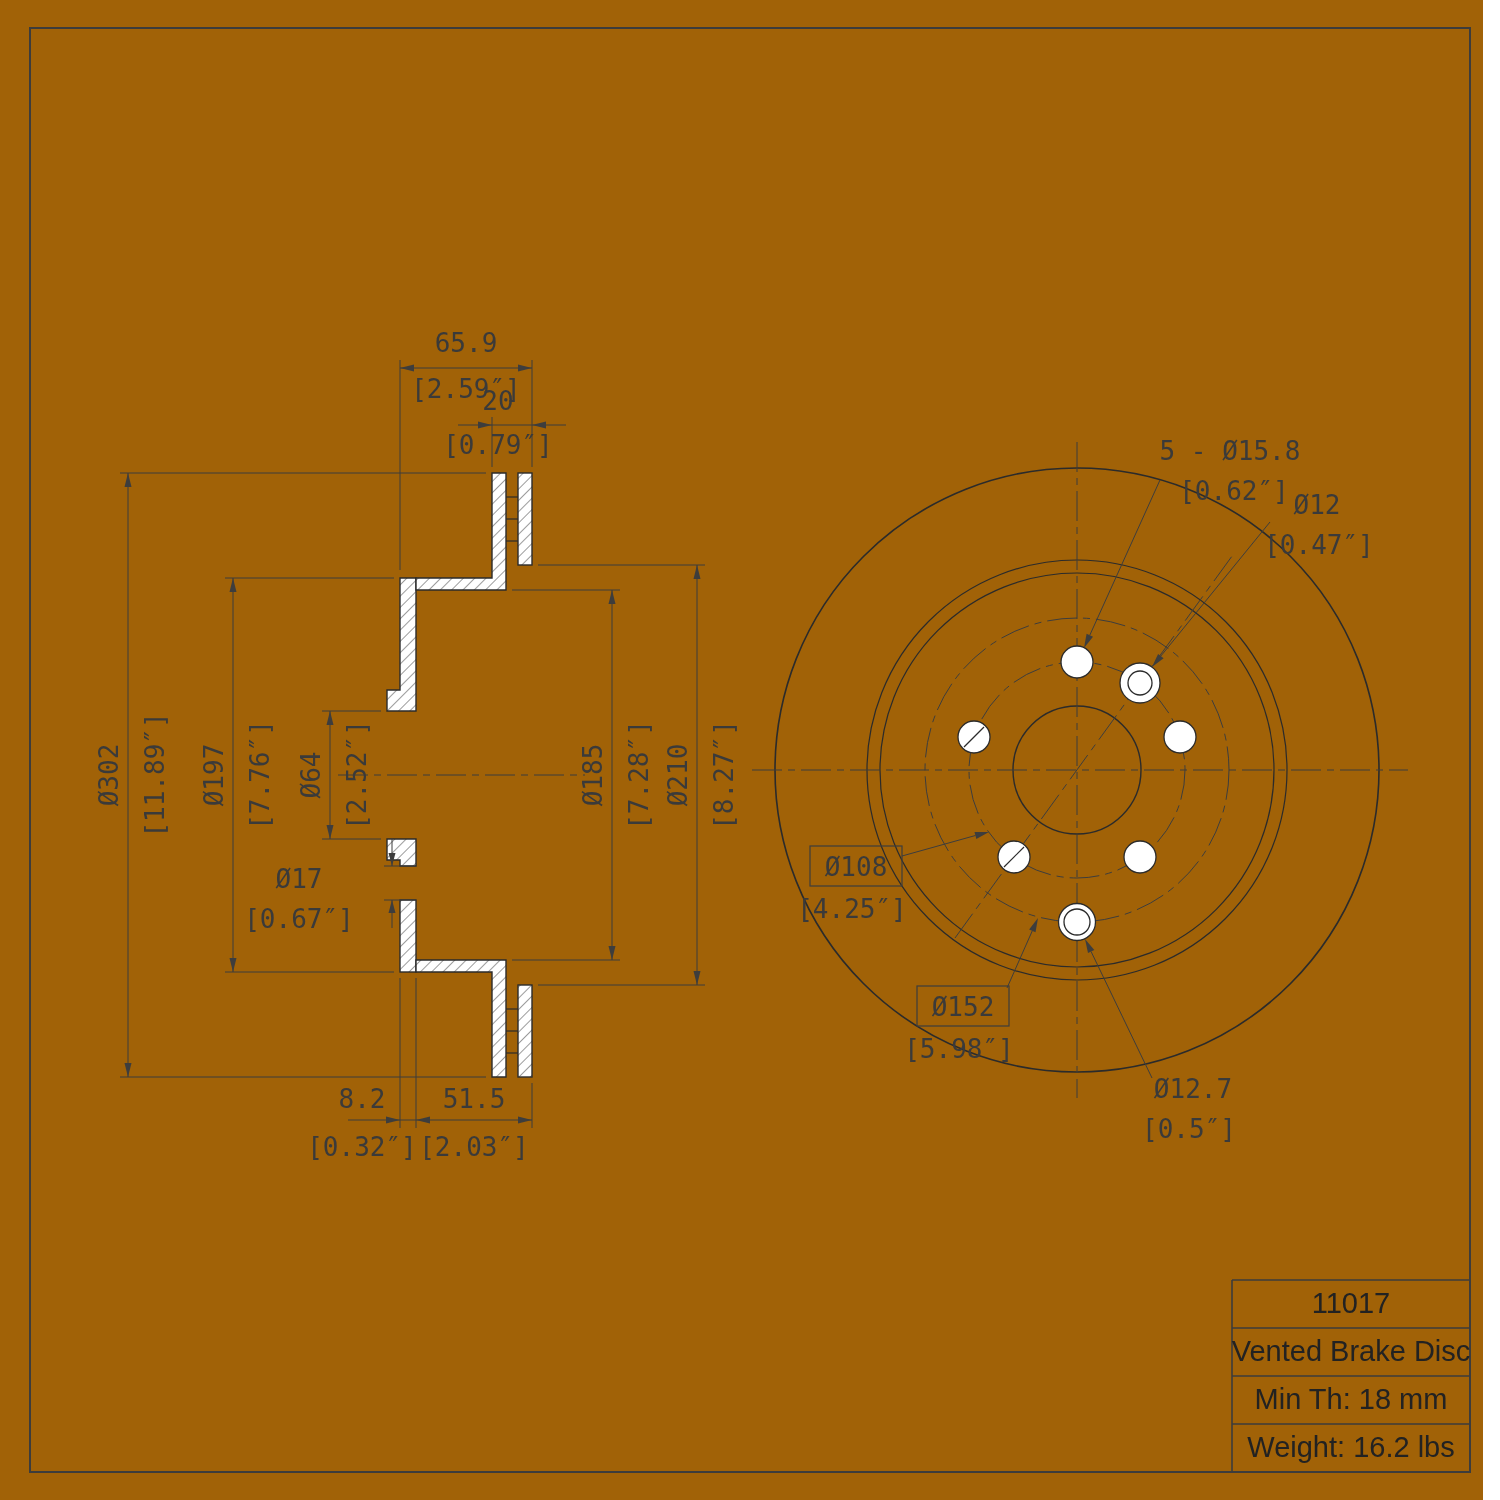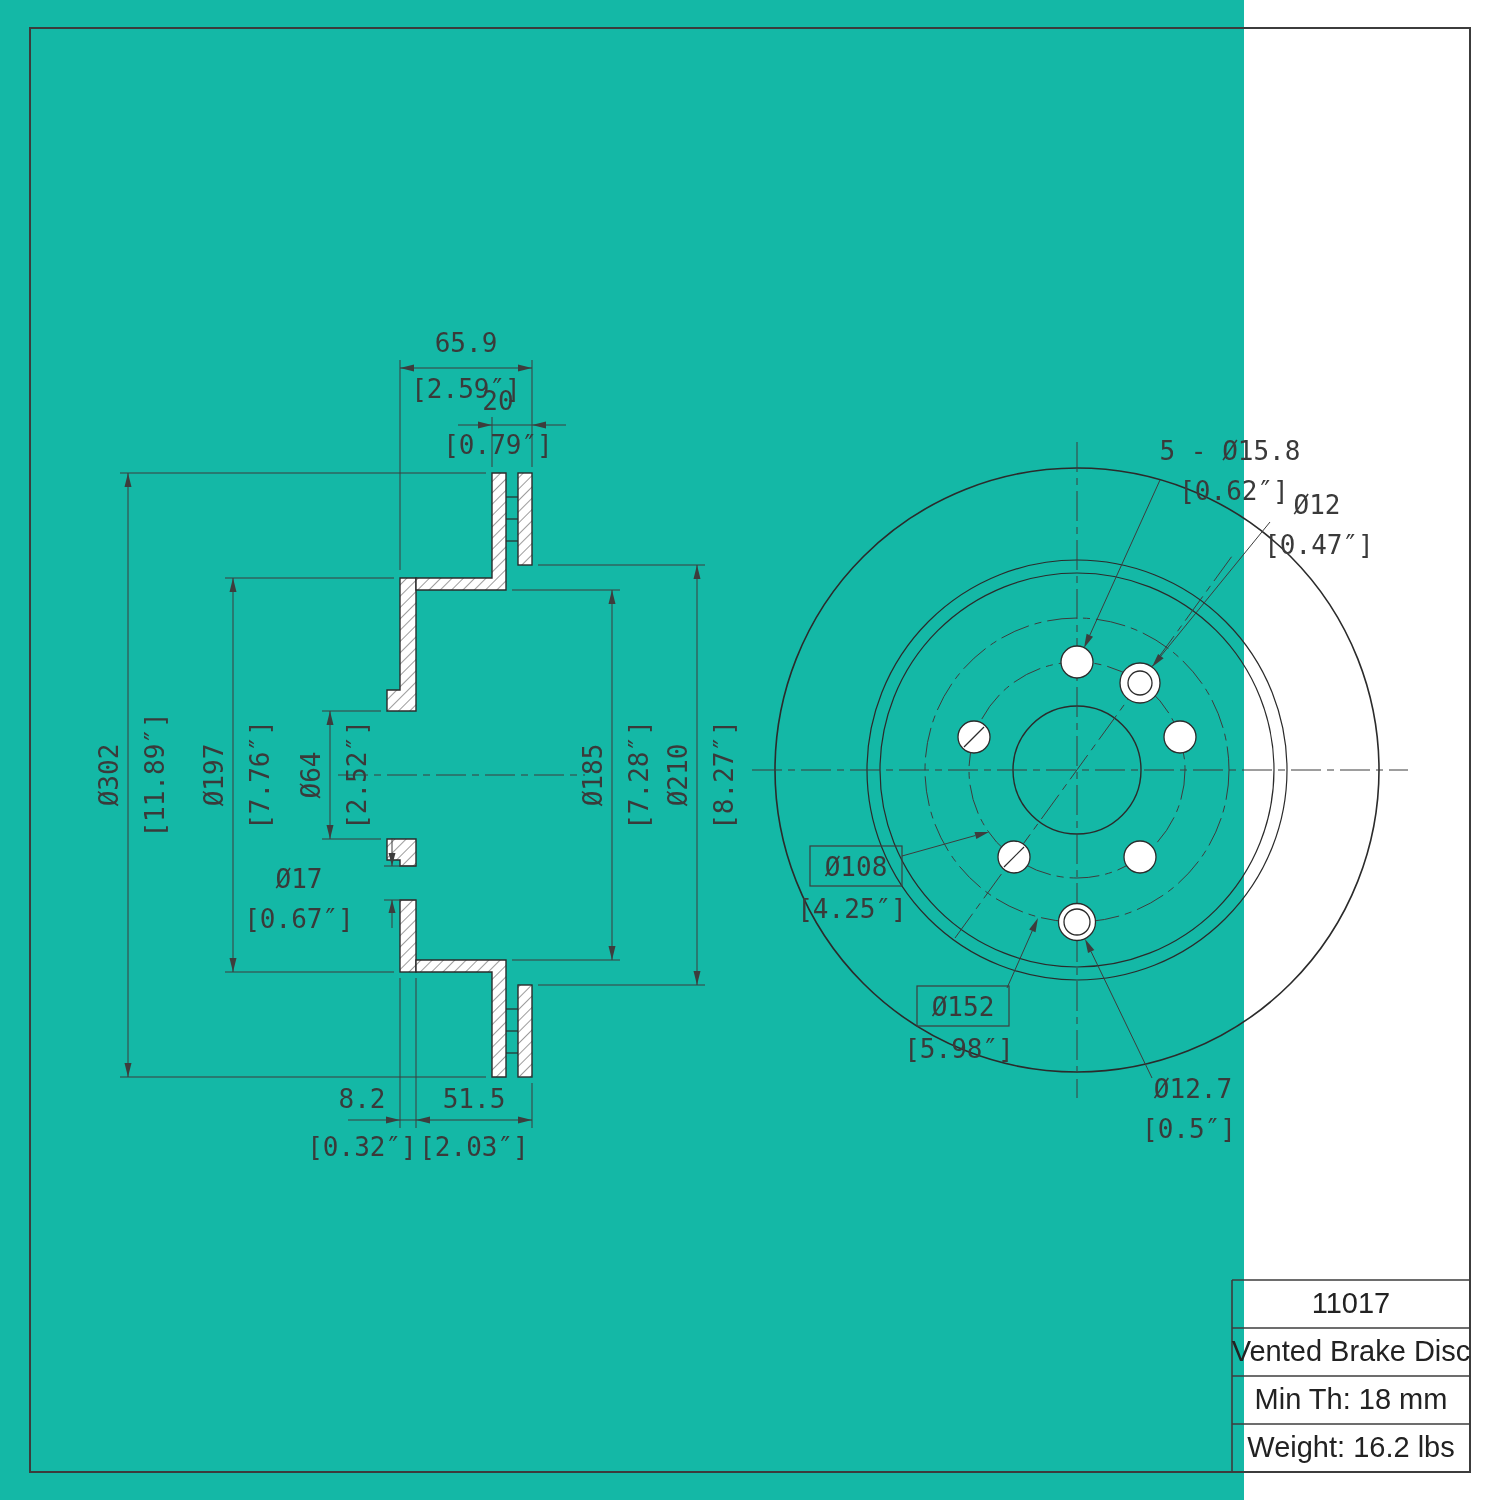--- a/index.html
+++ b/index.html
@@ -1,16 +1,16 @@
 <!DOCTYPE html>
 <html><head>
 <meta charset="utf-8">
 <style>
   html,body{margin:0;padding:0;background:#fff;}
-  .page{width:1244px;height:1500px;position:relative;background:#14b8a6;}
+  .page{width:1483px;height:1500px;position:relative;background:#a16207;}
   svg{display:block;}
   .border{fill:none;stroke:#3c3c3c;stroke-width:2;}
   .edge{fill:url(#hatch);stroke:#2b2b2b;stroke-width:1.4;}
   .pline{fill:none;stroke:#2b2b2b;stroke-width:1.2;}
   .circle-main{fill:none;stroke:#2b2b2b;}
   .hole{fill:#fff;stroke:#2b2b2b;stroke-width:1.3;}
   .dimline{stroke:#3d3d3d;stroke-width:1;fill:none;}
   .arrow{fill:#3d3d3d;stroke:none;}
   .dimtext{font:26px "DejaVu Sans Mono", monospace;fill:#3a3a3a;text-anchor:middle;}
   .cl{stroke:#3d3d3d;stroke-width:1;fill:none;stroke-dasharray:30,6,7,6;}

